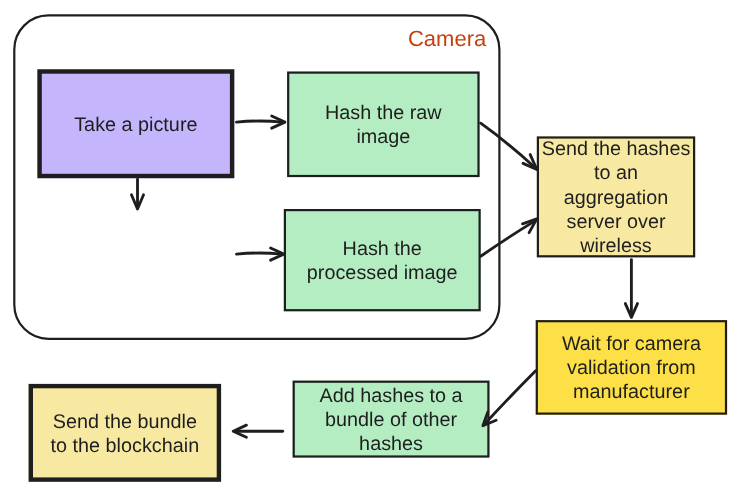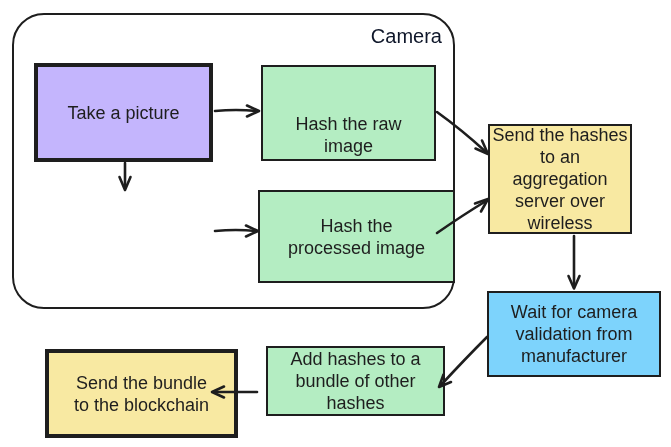--- a/index.html
+++ b/index.html
@@ -36,46 +36,46 @@
     z-index: 1;
     background: transparent;
   }
   .group-label {
     position: absolute;
     left: 330px; top: 24px;
     width: 112px;
     text-align: right;
     font-size: 20px;
     line-height: 24px;
-    color: #0f172a;
+    color: #c2410c;
     z-index: 2;
   }
   .node {
     position: absolute;
     box-sizing: border-box;
     border: 2.6px solid #1e1e1e;
     display: flex;
     align-items: center;
     justify-content: center;
     text-align: center;
     font-size: 18px;
     line-height: 22px;
     z-index: 2;
     padding: 2px;
   }
   .node .lbl { white-space: pre-line; }
   .node.bold { border-width: 4.5px; }
   .n-take     { left: 34px;  top: 63px;  width: 179px; height: 99px; }
-  .n-hashraw  { left: 261px; top: 65px;  width: 175px; height: 96px; align-items: flex-end; }
+  .n-hashraw  { left: 261px; top: 65px;  width: 175px; height: 96px; }
   .n-process  { left: 36px;  top: 192px; width: 177px; height: 86px; }
-  .n-hashproc { left: 258px; top: 190px; width: 197px; height: 93px; }
+  .n-hashproc { left: 258px; top: 190px; width: 179px; height: 93px; }
   .n-send     { left: 488px; top: 124px; width: 144px; height: 110px; }
   .n-wait     { left: 487px; top: 291px; width: 174px; height: 86px; }
   .n-bundle   { left: 266px; top: 346px; width: 179px; height: 70px; }
-  .n-chain    { left: 45px;  top: 349px; width: 193px; height: 89px; }
+  .n-chain    { left: 26px;  top: 349px; width: 175px; height: 89px; }
 </style>
 </head>
 <body>
 
 <div class="stage">
 
   <div class="group-frame"></div>
   <div class="group-label">Camera</div>
 
   <svg class="arrows" viewBox="0 0 671 447" xmlns="http://www.w3.org/2000/svg">
@@ -128,21 +128,21 @@
 processed image</span>
   </div>
 
   <div class="node n-send" style="background: rgb(248, 233, 162);">
     <span class="lbl">Send the hashes
 to an aggregation
 server over
 wireless</span>
   </div>
 
-  <div class="node n-wait" style="background: #7dd3fc;">
+  <div class="node n-wait" style="background: #fde047;">
     <span class="lbl">Wait for camera
 validation from
 manufacturer</span>
   </div>
 
   <div class="node n-bundle" style="background: rgb(180, 237, 194);">
     <span class="lbl">Add hashes to a
 bundle of other
 hashes</span>
   </div>

